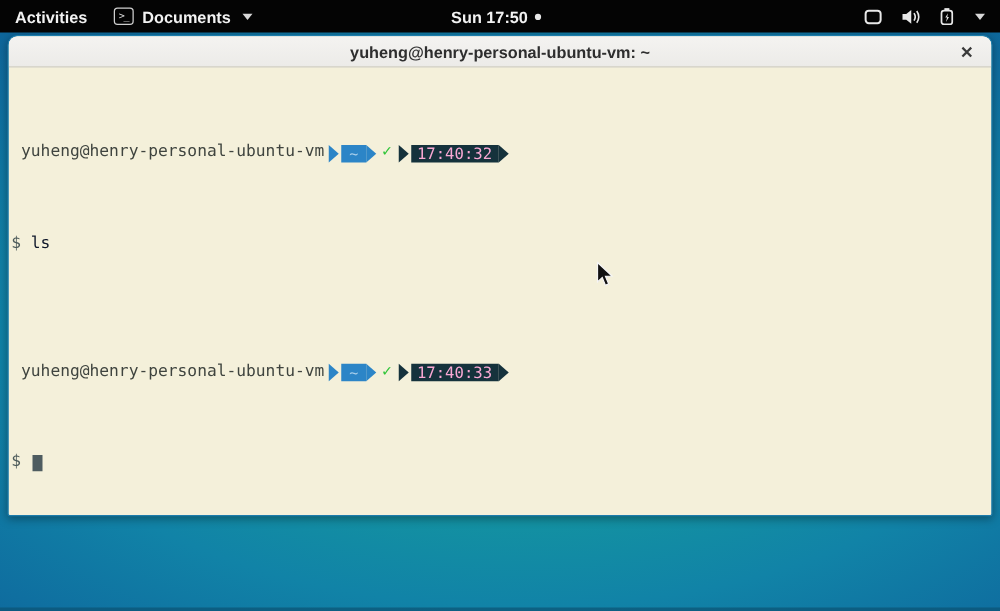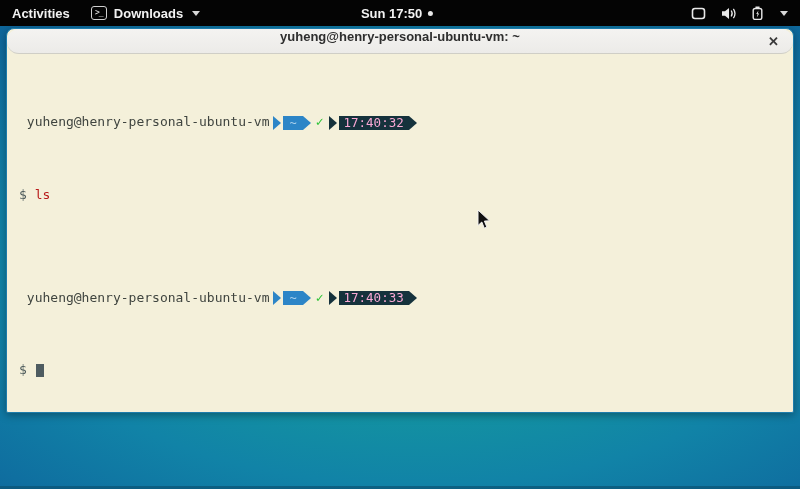--- a/index.html
+++ b/index.html
@@ -51,72 +51,72 @@
     position: absolute; left: 6px; right: 6px; top: 28px; height: 385px;
     border: 1px solid #1d7cab;
     border-radius: 8px 8px 2px 2px;
     background: #f4f0da;
     overflow: hidden; z-index: 10;
     box-shadow: 0 2px 8px rgba(0,0,0,.35);
   }
   .titlebar {
     height: 25px; background: linear-gradient(#f4f3f1, #ecebe8);
     border-bottom: 1px solid #cfcec6;
-    display: flex; justify-content: center;
+    display: flex; align-items: center; justify-content: center;
     position: relative;
-    font-size: 13px; font-weight: bold; color: #2e2e2e; border-radius: 12px;
+    font-size: 13px; font-weight: bold; color: #2e2e2e;
   }
   .close-btn {
     position: absolute; right: 14px; top: 0; height: 25px;
     display: flex; align-items: center;
     font-size: 13px; color: #3a3a3a; cursor: default; font-weight: bold;
   }
 
   .terminal {
     font-family: "DejaVu Sans Mono", "Liberation Mono", monospace;
     font-size: 13px; line-height: 14.6px; color: #3f443f;
-    padding: 3px 12px; white-space: pre; height: 358px;
+    padding: 3px 2px; white-space: pre; height: 358px;
   }
   .trow { height: 14.6px; display: flex; align-items: center; }
   .host { white-space: pre; color: #3f443f; }
 
   
   .pl { display: inline-flex; align-items: center; height: 14px; }
   .tri-r { width: 0; height: 0; border-top: 7px solid transparent; border-bottom: 7px solid transparent; }
   .sep-blue  { border-left: 8px solid #2c85c7; margin-left: 4px; }
   .gap { width: 2px; }
   .body-blue { background: #2c85c7; color: #a9cfeb; padding: 0 6px; height: 14px; line-height: 14px; font-size: 12px; }
   .tip-blue  { border-left: 8px solid #2c85c7; }
   .check { color: #2ec437; font-weight: bold; margin: 0 5px; font-size: 13px; }
   .sep-dark  { border-left: 8px solid #15323c; }
   .gap-cream { width: 2px; }
   .body-dark { background: #15323c; color: #f9a8d4; padding: 0 5px; height: 14px; line-height: 14px; font-size: 12.5px; }
   .tip-dark  { border-left: 8px solid #15323c; }
 
   .psym { color: #4c5a5a; }
-  .cmd  { color: #b91c1c; }
+  .cmd  { color: #0f172a; }
   .dirs { color: #3797ab; white-space: pre; }
   .cursor-block {
     display: inline-block; width: 8px; height: 13px; background: #4e5c60;
     margin-left: 1px; vertical-align: middle;
   }
 
   
   .mouse { position: absolute; left: 477px; top: 209px; z-index: 40; }
 </style>
 </head>
 <body>
 
 <div class="screen">
 
   <div class="topbar">
     <div class="activities">Activities</div>
     <div class="app-menu">
       <span class="term-badge">&gt;_</span>
-      <span>Downloads</span>
+      <span>Documents</span>
       <span class="caret-down"></span>
     </div>
     <div class="clock">
       <span>Sun 17:50</span>
       <span class="clock-dot"></span>
     </div>
     <div class="tray">
       <span>
         <svg width="15" height="13" viewBox="0 0 15 13">
           <rect x="1.5" y="1.5" width="12" height="10" rx="2.5" fill="none" stroke="#e8e8e8" stroke-width="1.6"></rect>

